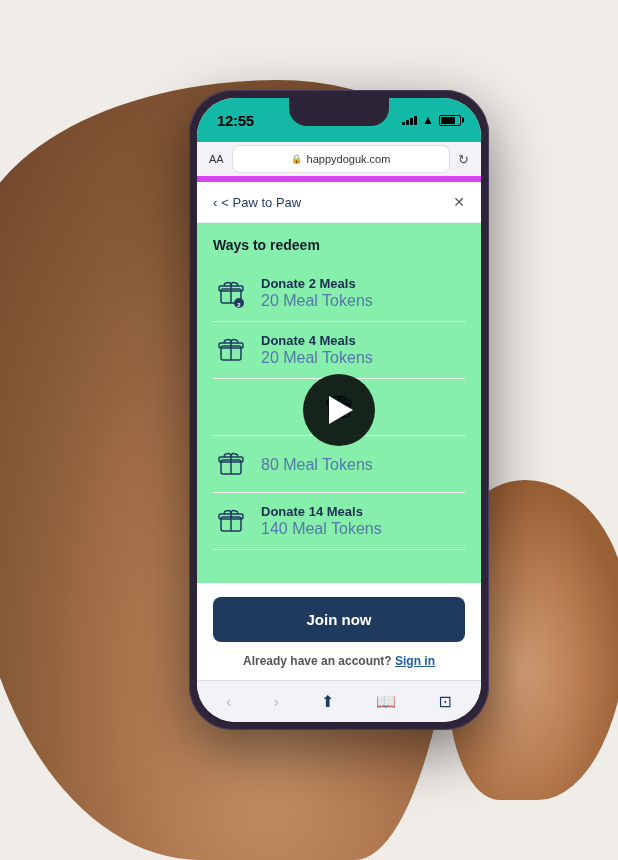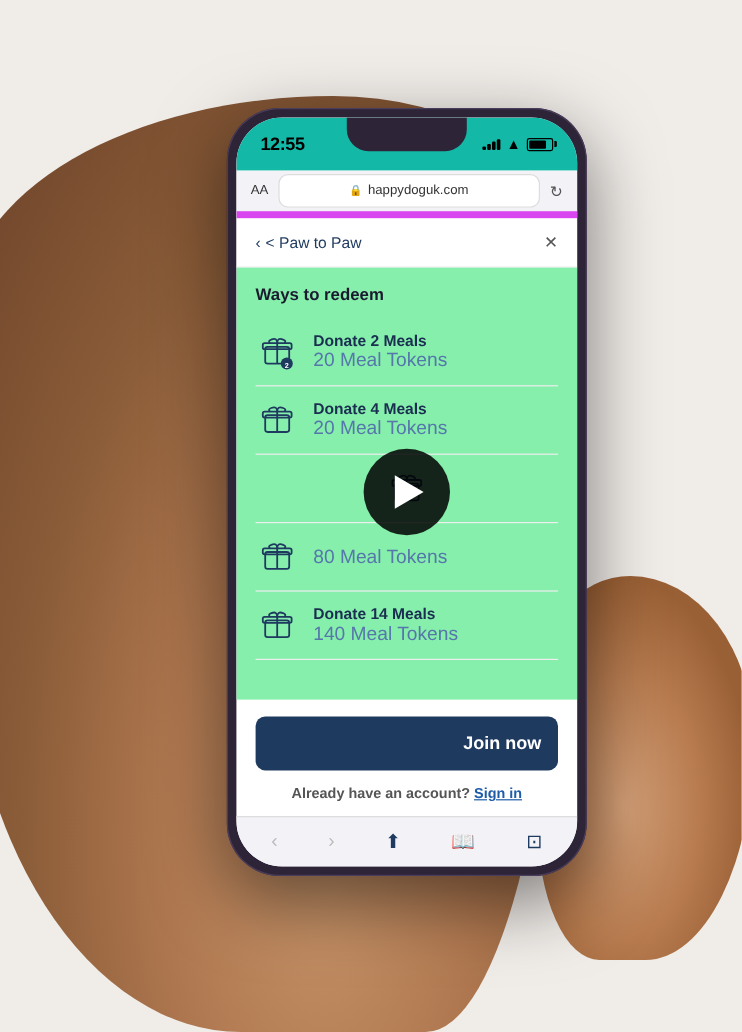--- a/index.html
+++ b/index.html
@@ -264,21 +264,21 @@
       margin-top: 1px;
     }
 
     
     .join-btn {
       display: block;
       width: calc(100% - 32px);
       margin: 14px 16px 8px;
       background: #1e3a5f;
       color: #fff;
-      text-align: right;
+      text-align: center;
       padding: 14px;
       border-radius: 8px;
       font-size: 15px;
       font-weight: 600;
       border: none;
       cursor: pointer;
     }
 
     .signin-text {
       text-align: center;

